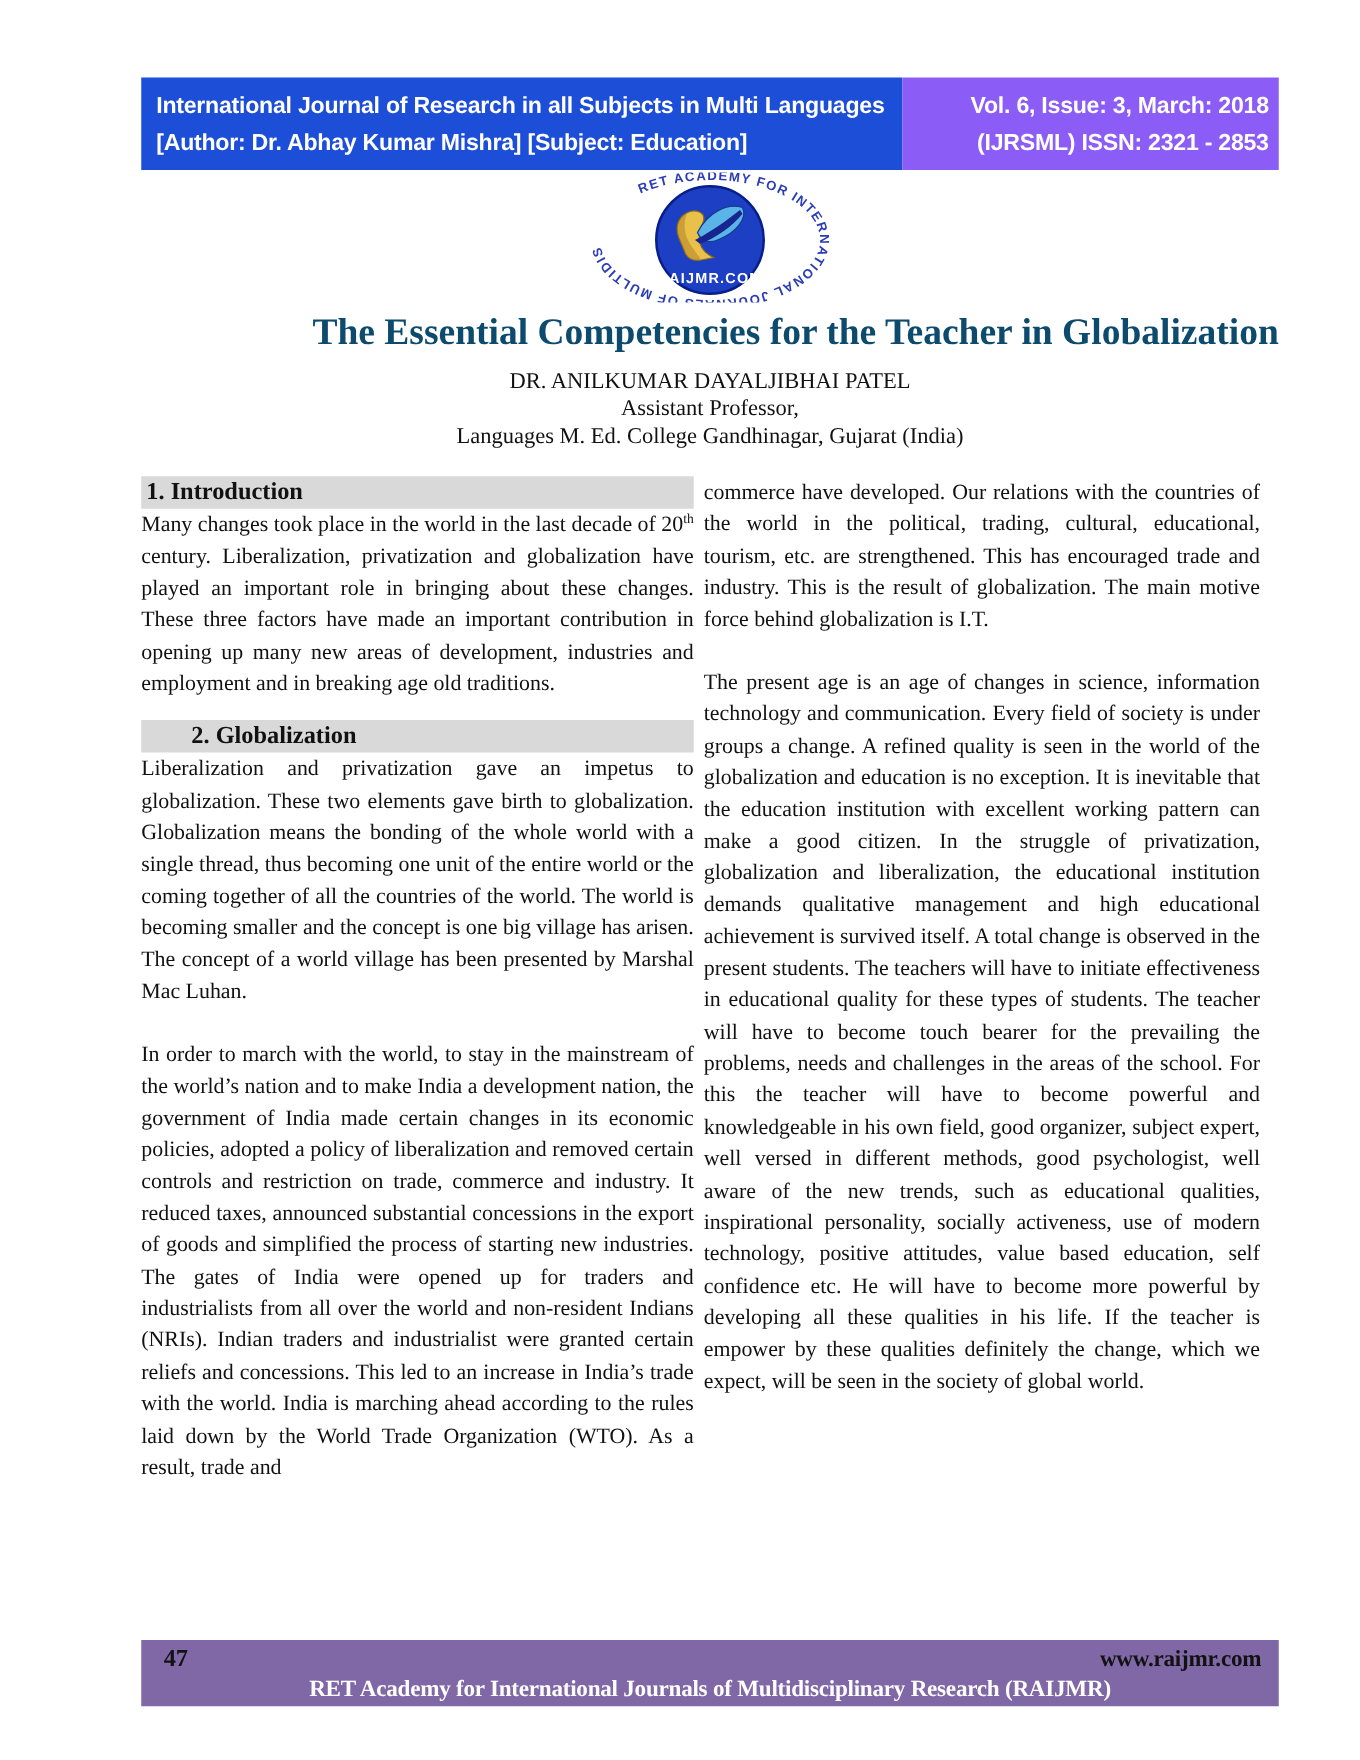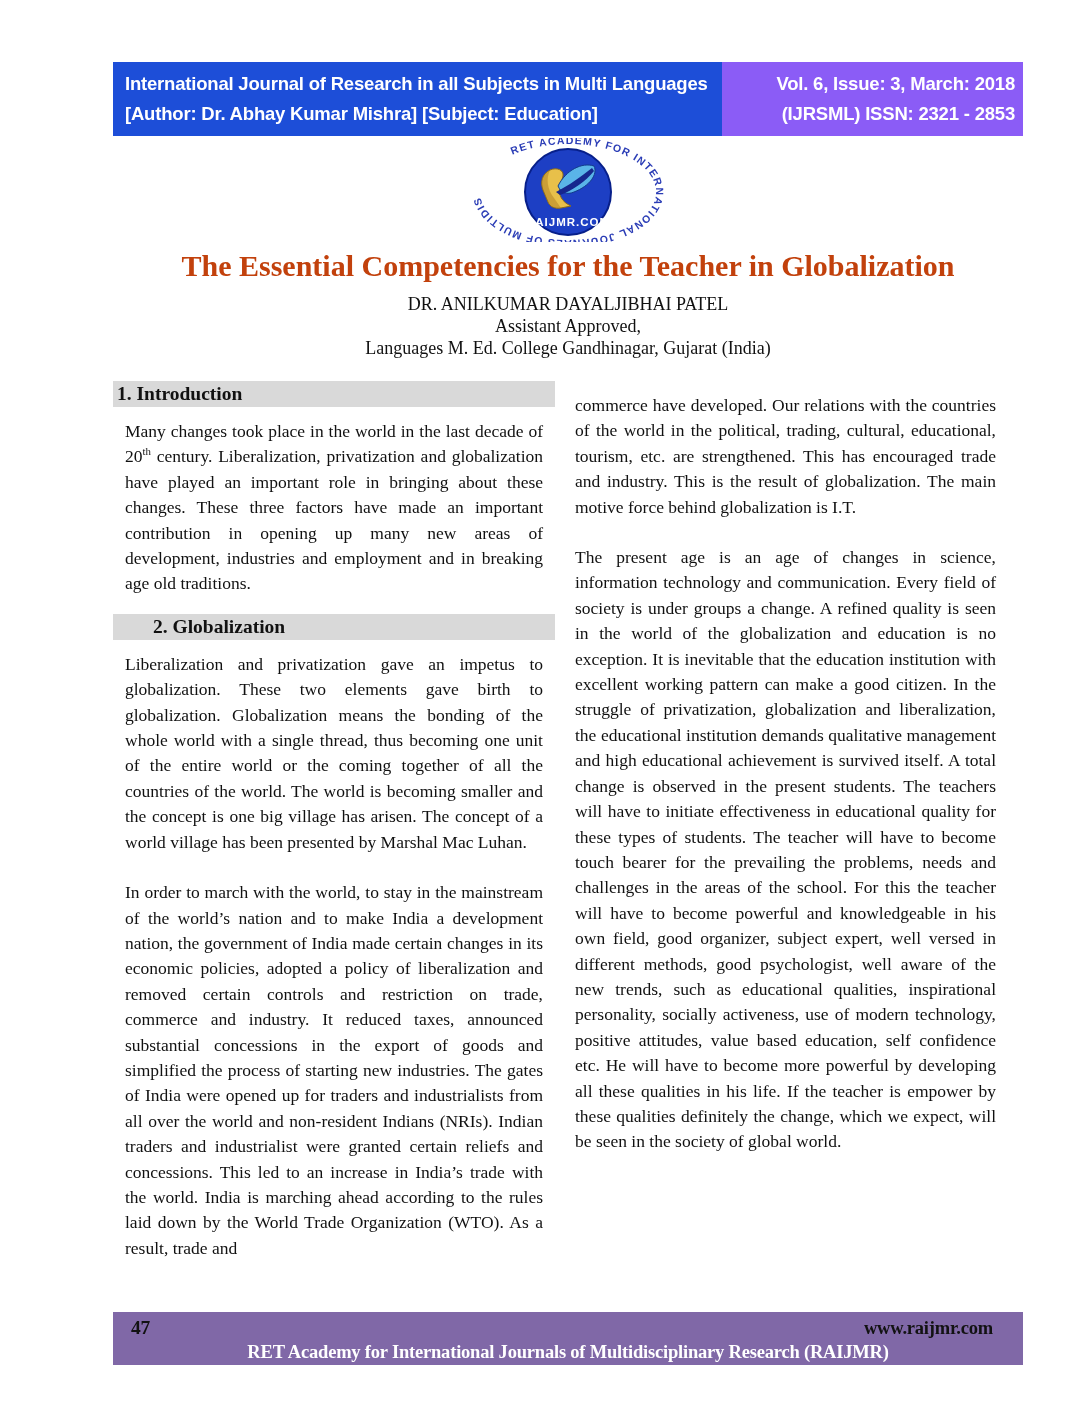--- a/index.html
+++ b/index.html
@@ -59,25 +59,25 @@
     font-family: "Liberation Sans", sans-serif;
     font-size: 11.5px;
     font-weight: bold;
     fill: #ffffff;
     letter-spacing: 1px;
   }
 
   
   .title {
     margin-top: 6px;
-    text-align: center;
+    text-align: right;
     font-size: 30px;
     line-height: 36px;
     font-weight: bold;
-    color: #c2410c;
+    color: #0c4a6e;
   }
   .author-line { text-align: center; font-size: 18px; line-height: 22px; }
   .author-name { margin-top: 9px; }
 
   
   .columns {
     margin-top: 22px;
     display: flex;
     gap: 8px;
     text-align: justify;
@@ -88,42 +88,42 @@
   .col-right { width: 445px; }
   .sec-head {
     background: #d9d9d9;
     font-weight: bold;
     font-size: 19.5px;
     line-height: 26px;
     padding: 0 4px;
     text-align: left;
   }
   .sec-head + p { margin-top: 3px; }
-  p.body-par { margin: 12px; }
+  p.body-par { margin: 0; }
   p.body-par + .sec-head { margin-top: 17px; padding-left: 40px; }
   p.body-par + p.body-par { margin-top: 25px; }
   sup { font-size: 0.62em; vertical-align: super; line-height: 0; }
 
   
   .botbar {
     position: absolute;
     left: 113px;
     top: 1312px;
     width: 910px;
     height: 53px;
     background: #8068a7;
     font-family: Liberation Serif, serif;
     font-weight: bold;
     color: #ffffff;
     padding-top: 4px;
     letter-spacing: -0.2px;
   }
   .foot-line1 { display: flex; align-items: baseline; font-size: 18.5px; line-height: 24px; }
   .page-num   { color: #121212; font-size: 19.5px; margin: 0 16px 0 18px; }
-  .foot-site  { color: #121212; margin-left: auto; padding-right: 30px; }
+  .foot-site  { color: #121212; margin-left: auto; padding-right: 14px; }
   .foot-line2 { text-align: center; font-size: 18.5px; line-height: 24px; }
 </style>
 </head>
 <body>
 
 <div class="page">
   <div class="content">
 
     <header class="topbar">
       <div class="topbar-left">
@@ -151,21 +151,21 @@
           <path fill="#5ab4e8" stroke="#123c8c" stroke-width="1" d="M92,48 C100,32 116,24 128,28 C132,36 124,48 108,54 C101,57 95,55 92,48 Z"></path>
           <path fill="#16268e" d="M90,54 C102,48 116,38 126,30 L128,33 C120,43 106,53 94,57 Z"></path>
         </g>
         <text class="logo-domain" x="102" y="88" text-anchor="middle">RAIJMR.COM</text>
       </svg>
     </div>
 
     <h1 class="title">The Essential Competencies for the Teacher in Globalization</h1>
 
     <div class="author-line author-name">DR. ANILKUMAR DAYALJIBHAI PATEL</div>
-    <div class="author-line">Assistant Approved,</div>
+    <div class="author-line">Assistant Professor,</div>
     <div class="author-line">Languages M. Ed. College Gandhinagar, Gujarat (India)</div>
 
     <main class="columns">
       <section class="col-left">
         <div class="sec-head">1. Introduction</div>
         <p class="body-par"><span>Many changes took place in the world in the last decade of 20</span><sup>th</sup><span> century. Liberalization, privatization and globalization have played an important role in bringing about these changes. These three factors have made an important contribution in opening up many new areas of development, industries and employment and in breaking age old traditions.</span></p>
         <div class="sec-head">2. Globalization</div>
         <p class="body-par">Liberalization and privatization gave an impetus to globalization. These two elements gave birth to globalization. Globalization means the bonding of the whole world with a single thread, thus becoming one unit of the entire world or the coming together of all the countries of the world. The world is becoming smaller and the concept is one big village has arisen. The concept of a world village has been presented by Marshal Mac Luhan.</p>
         <p class="body-par">In order to march with the world, to stay in the mainstream of the world’s nation and to make India a development nation, the government of India made certain changes in its economic policies, adopted a policy of liberalization and removed certain controls and restriction on trade, commerce and industry. It reduced taxes, announced substantial concessions in the export of goods and simplified the process of starting new industries. The gates of India were opened up for traders and industrialists from all over the world and non-resident Indians (NRIs). Indian traders and industrialist were granted certain reliefs and concessions. This led to an increase in India’s trade with the world. India is marching ahead according to the rules laid down by the World Trade Organization (WTO). As a result, trade and</p>
       </section>

